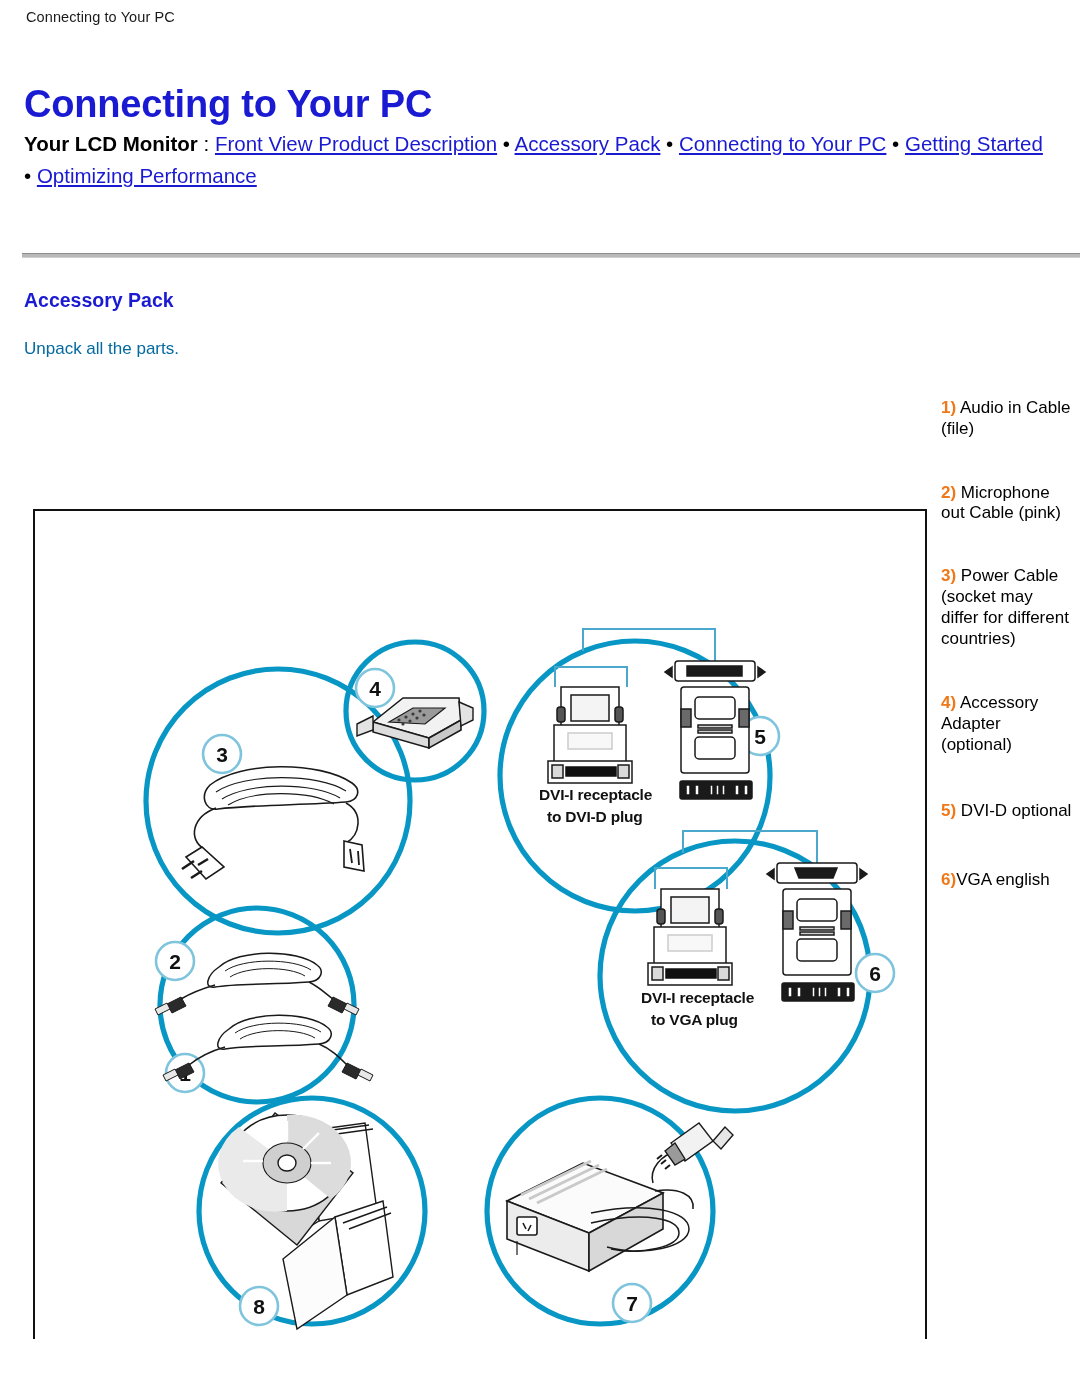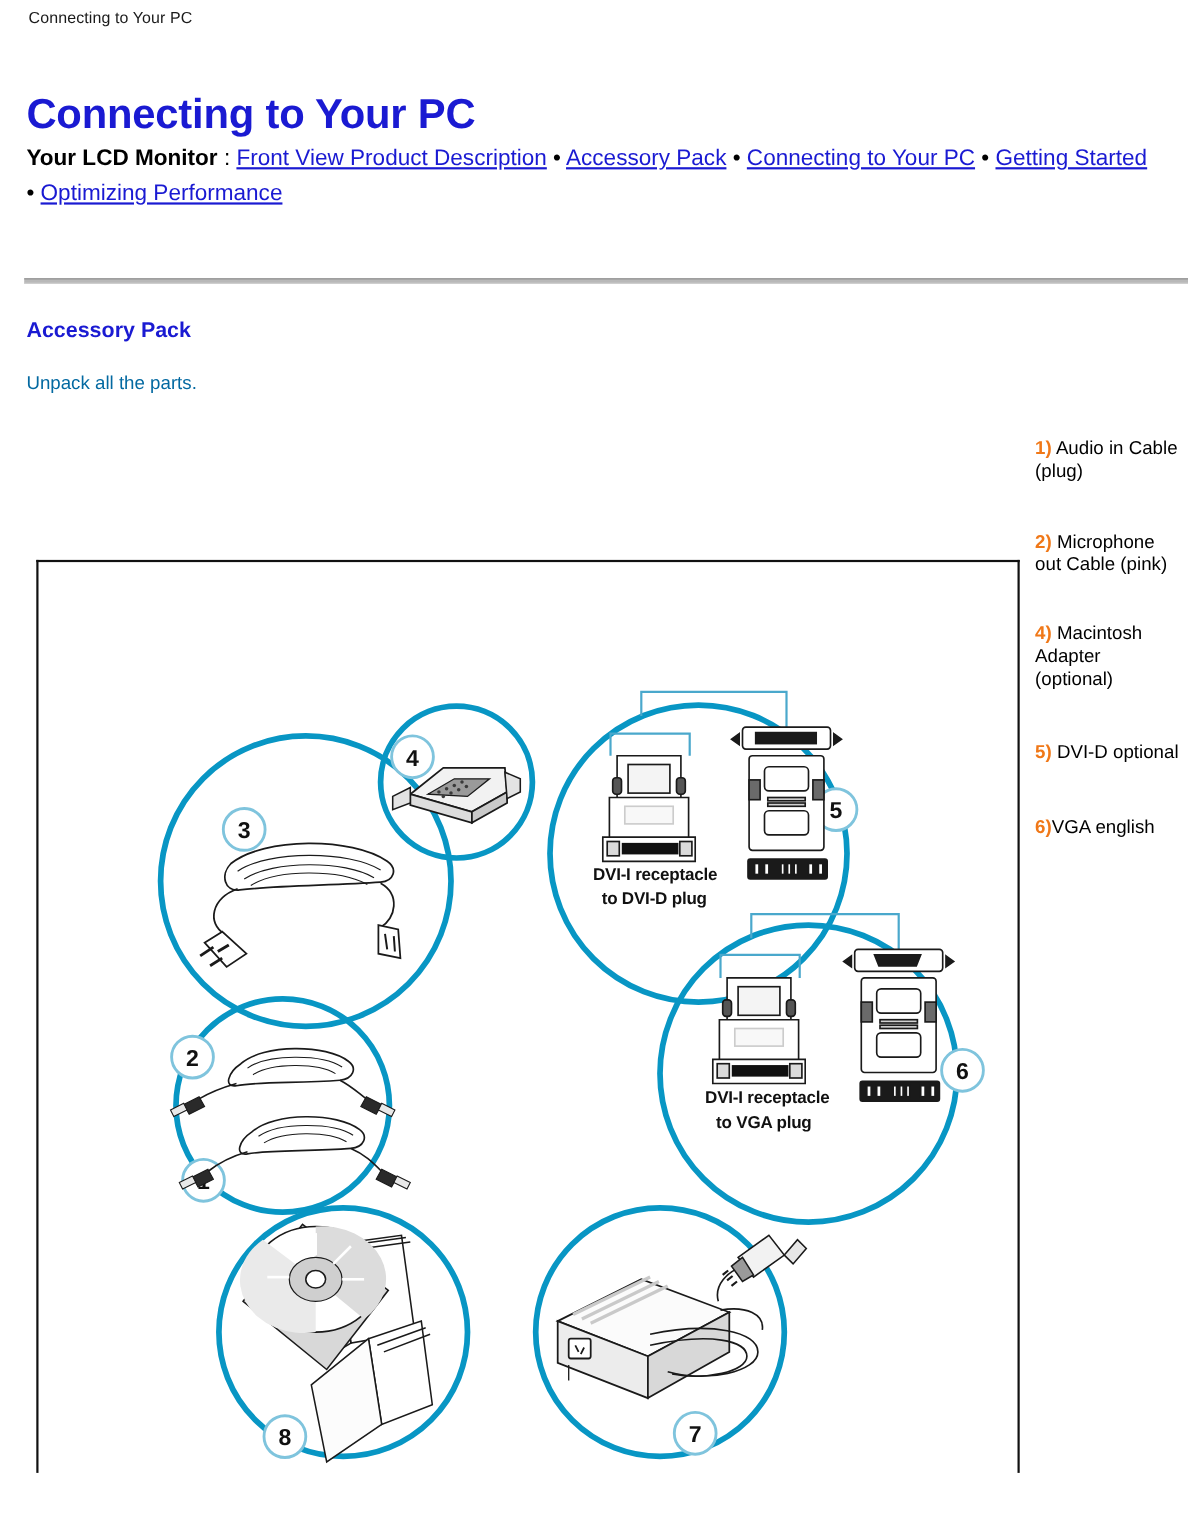--- a/index.html
+++ b/index.html
@@ -462,21 +462,22 @@
           <path d="M630,640 L640,632 L650,648 L640,654 Z" fill="#9a9a9a"></path>
           <path d="M622,648 l5,-4 M626,653 l5,-4 M630,658 l5,-4" stroke-width="2"></path>
           <path d="M678,630 L690,616 L698,624 L686,638 Z" fill="#e6e6e6"></path>
         </g>
       </g>
 
     </svg>
   </div>
 
   <div class="legend">
-    <div class="legend-item legend-item-1"><span class="num">1)</span><span> Audio in Cable (plug)</span></div>
+    <div class="legend-item legend-item-1"><span class="num">1)</span><span> Audio in Cable (file)</span></div>
     <div class="legend-item legend-item-2"><span class="num">2)</span><span> Microphone out Cable (pink)</span></div>
-    <div class="legend-item legend-item-4"><span class="num">4)</span><span> Macintosh Adapter (optional)</span></div>
+    <div class="legend-item legend-item-3"><span class="num">3)</span><span> Power Cable (socket may differ for different countries)</span></div>
+    <div class="legend-item legend-item-4"><span class="num">4)</span><span> Accessory Adapter (optional)</span></div>
     <div class="legend-item legend-item-5"><span class="num">5)</span><span> DVI-D optional</span></div>
     <div class="legend-item legend-item-6"><span class="num">6)</span><span>VGA english</span></div>
   </div>
 
 
 </div>
 
 </body></html>

